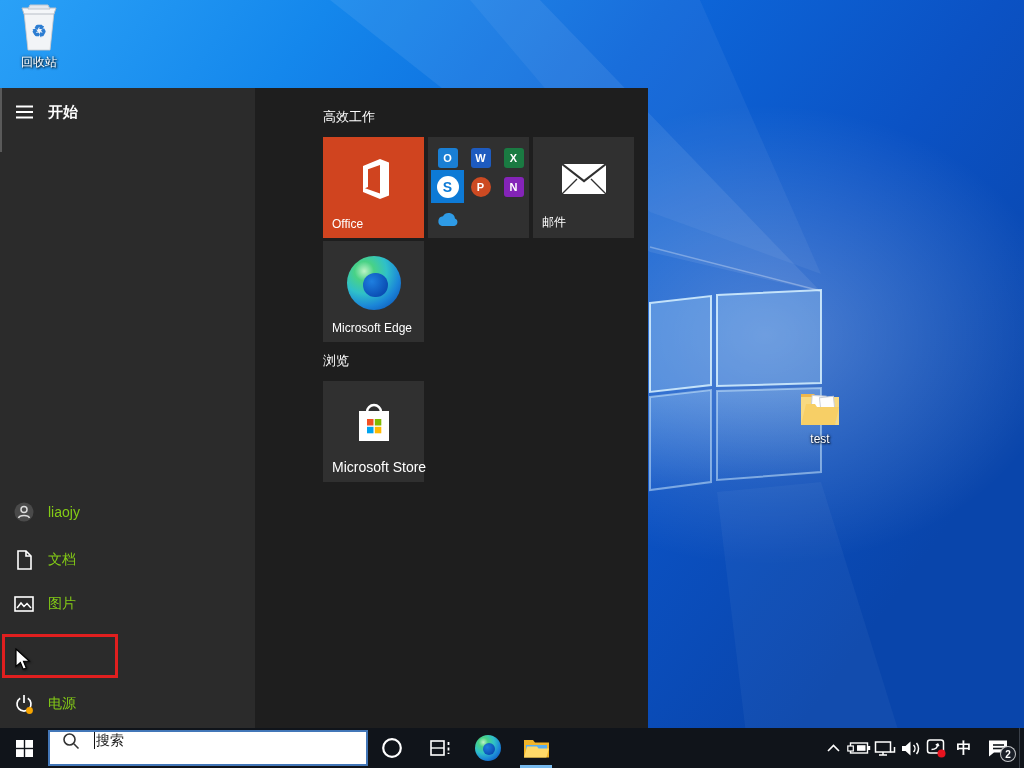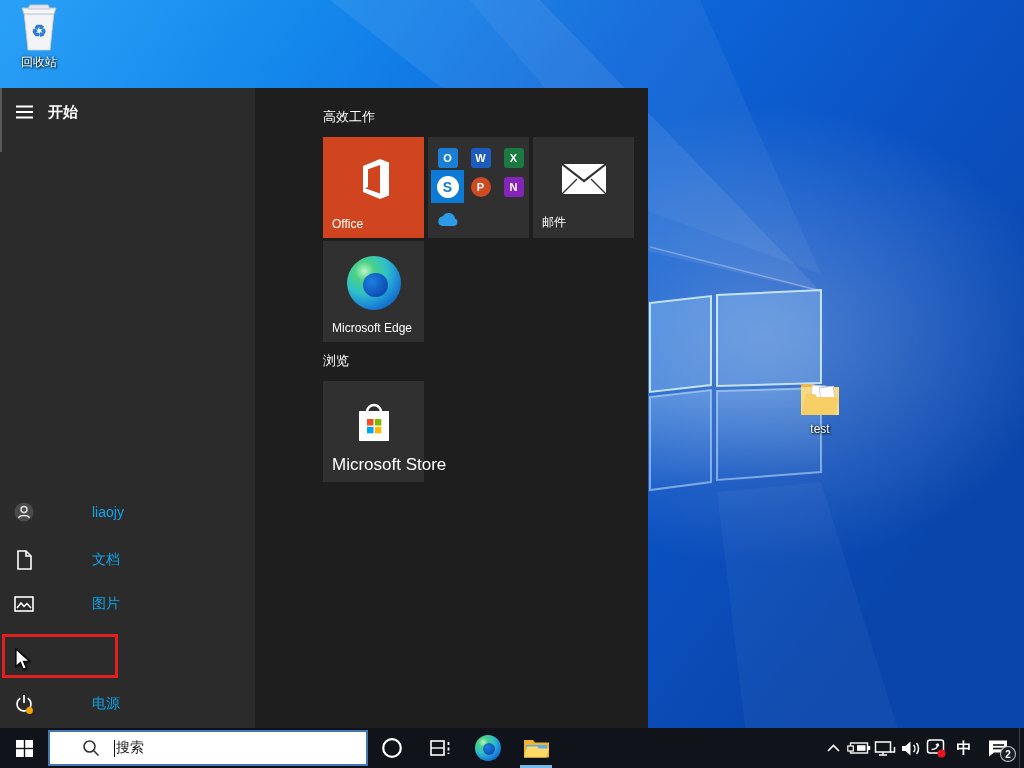--- a/index.html
+++ b/index.html
@@ -8,33 +8,33 @@
   .screen *{box-sizing:border-box;}
 
   
   .wallpaper{position:absolute;inset:0;}
 
   
   .desk-icon{position:absolute;width:76px;display:flex;flex-direction:column;align-items:center;}
   .desk-icon .dlabel{margin-top:2px;font-size:12px;color:#fff;
     text-shadow:1px 1px 2px rgba(0,0,0,.9),0 0 3px rgba(0,0,0,.7);}
   .recycle{left:1px;top:4px;}
-  .testfolder{left:782px;top:378px;text-align:center;}
+  .testfolder{left:782px;top:388px;text-align:center;}
 
   
   .start-menu{position:absolute;left:0;top:88px;width:648px;height:640px;background:#1e1e1e;}
   .sm-sidebar{position:absolute;left:0;top:0;width:255px;height:640px;background:#2b2b2b;}
   .sm-scroll-hint{position:absolute;left:0;top:0;width:2px;height:64px;background:#5a5a5a;}
   .sm-header{position:absolute;left:0;top:0;height:48px;display:flex;align-items:center;}
   .hamburger{width:48px;height:48px;display:flex;align-items:center;justify-content:center;cursor:pointer;}
   .sm-title{color:#fff;font-size:15px;font-weight:bold;margin-left:0px;}
   .sm-item{position:absolute;left:0;width:255px;height:48px;display:flex;align-items:center;cursor:pointer;}
   .sm-item.hl{background:#3d3d3d;}
   .sm-item .ico{width:48px;height:48px;display:flex;align-items:center;justify-content:center;flex:0 0 48px;}
-  .sm-item .lbl{color:#0ea5e9;font-size:14px;margin-left:44px;}
+  .sm-item .lbl{color:#84cc16;font-size:14px;}
   .red-box{position:absolute;left:2px;top:546px;width:116px;height:44px;border:3px solid #e01f1f;z-index:30;pointer-events:none;}
   .cursor{position:absolute;left:15px;top:560px;z-index:40;pointer-events:none;filter:drop-shadow(1px 1px 1px rgba(0,0,0,.6));}
 
   
   .sm-tiles{position:absolute;left:255px;top:0;width:393px;height:520px;background:#1e1e1e;}
   .group-title{position:absolute;color:#fff;font-size:13px;}
   .gt1{left:68px;top:20px;}
   .gt2{left:68px;top:264px;}
   .tile{position:absolute;width:101px;height:101px;background:#303030;cursor:pointer;}
   .tile .tlabel{position:absolute;left:9px;bottom:7px;color:#fff;font-size:12px;white-space:nowrap;}
@@ -58,21 +58,21 @@
   .edge-logo{border-radius:50%;
     background:radial-gradient(circle at 32% 28%, #bdf3c6 0%, #49d286 18%, #2fc0c9 42%, #1b86d8 66%, #0d57ba 88%, #0a4cae 100%);}
   .edge-logo::after{content:"";display:block;width:46%;height:46%;border-radius:50%;
     position:relative;left:30%;top:30%;background:radial-gradient(circle at 35% 35%, #1e7fe0 0%, #0b4fb5 70%, #0a4aae 100%);}
   .edge-logo{overflow:hidden;}
 
   
   .taskbar{position:absolute;left:0;top:728px;width:1024px;height:40px;background:#10141a;display:flex;align-items:center;}
   .tb-btn{width:48px;height:40px;display:flex;align-items:center;justify-content:center;cursor:pointer;flex:0 0 auto;}
   .searchbox{position:absolute;left:48px;top:2px;width:320px;height:36px;background:#fff;
-    border:2px solid #4377b8;display:flex;align-items:center;cursor:text;padding-left:20px;}
+    border:2px solid #4377b8;display:flex;align-items:flex-start;cursor:text;}
   .searchbox .sicon{margin-left:12px;}
   .searchbox .caret{width:1px;height:17px;background:#111;margin-left:14px;}
   .searchbox .stext{color:#1c1c1c;font-size:14px;margin-left:1px;}
   .tb-icons{position:absolute;left:368px;top:0;height:40px;display:flex;}
   .tb-app{width:48px;height:40px;display:flex;align-items:center;justify-content:center;cursor:pointer;position:relative;}
   .run-underline{position:absolute;left:8px;bottom:0;width:32px;height:3px;background:#76b9ed;}
   .tray{position:absolute;right:6px;top:0;height:40px;display:flex;align-items:center;}
   .tray-ic{width:26px;height:40px;display:flex;align-items:center;justify-content:center;cursor:pointer;position:relative;}
   .ime{color:#fff;font-size:15px;font-weight:bold;width:28px;text-align:center;cursor:pointer;}
   .action-center{width:40px;height:40px;display:flex;align-items:center;justify-content:center;position:relative;cursor:pointer;}
@@ -268,21 +268,21 @@
 
       <div class="tile t-store">
         <svg class="center-ic" width="50" height="50" viewBox="0 0 50 50">
           <path d="M18,14 a7,7 0 0 1 14,0" fill="none" stroke="#ffffff" stroke-width="2.5"></path>
           <rect x="10" y="13" width="30" height="30" fill="#ffffff"></rect>
           <rect x="18" y="21" width="6.5" height="6.5" fill="#f25022"></rect>
           <rect x="25.8" y="21" width="6.5" height="6.5" fill="#7fba00"></rect>
           <rect x="18" y="28.8" width="6.5" height="6.5" fill="#00a4ef"></rect>
           <rect x="25.8" y="28.8" width="6.5" height="6.5" fill="#ffb900"></rect>
         </svg>
-        <div class="tlabel" style="font-size:17px;">Microsoft Store</div>
+        <div class="tlabel" style="font-size:14px;">Microsoft Store</div>
       </div>
     </div>
   </div>
 
   <div class="taskbar">
 
     <div class="tb-btn">
       <svg width="17" height="17" viewBox="0 0 17 17">
         <rect x="0" y="0" width="7.8" height="7.8" fill="#ffffff"></rect>
         <rect x="9.2" y="0" width="7.8" height="7.8" fill="#ffffff"></rect>

